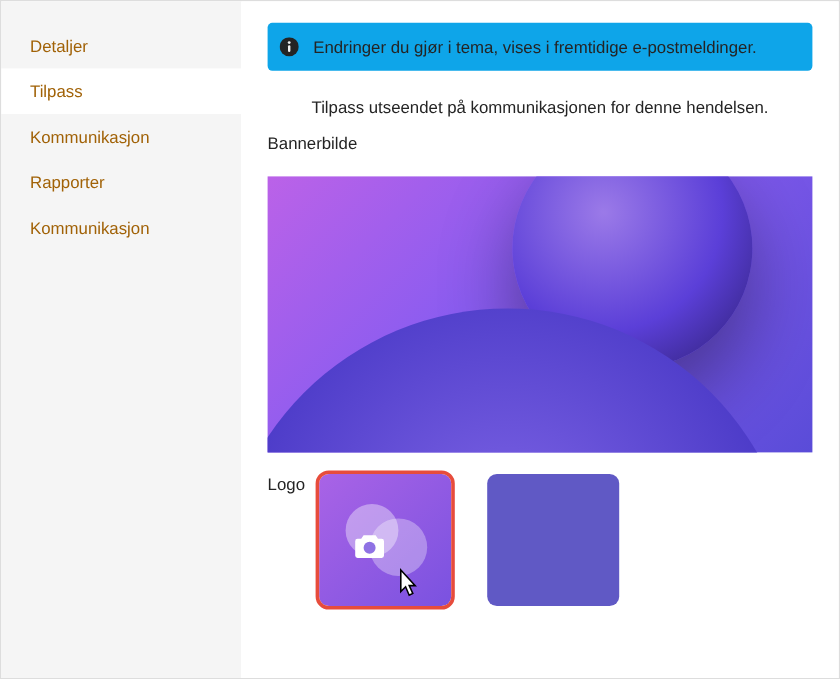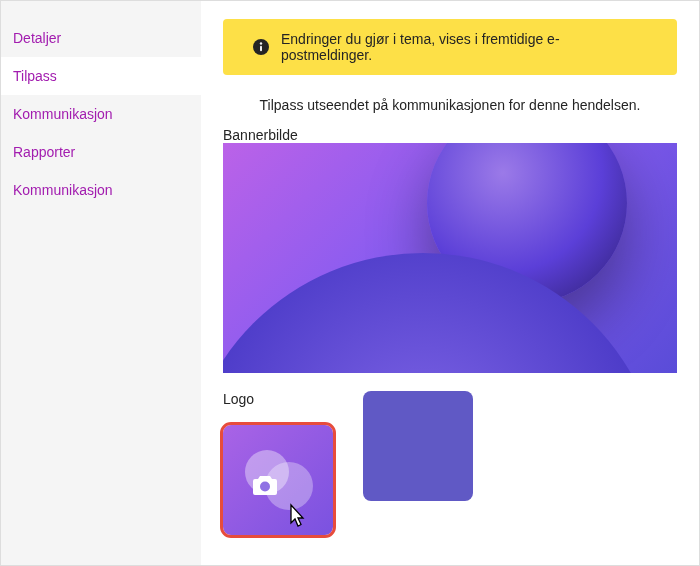--- a/index.html
+++ b/index.html
@@ -21,39 +21,39 @@
       display: flex;
       height: 100%;
     }
     .sidebar {
       width: 200px;
       background: #f5f5f5;
       padding-top: 18px;
       flex-shrink: 0;
     }
     .sidebar-item {
-      padding: 11px 12px;
+      padding: 11px 24px;
       cursor: pointer;
       font-size: 14px;
-      color: #a21caf;
+      color: #a16207;
     }
     .sidebar-item.active {
       background: #ffffff;
       font-weight: 400;
     }
     .main {
       flex: 1;
       padding: 18px 22px 20px 22px;
       background: #ffffff;
       overflow: hidden;
     }
     .info-bar {
-      background: #fde047;
+      background: #0ea5e9;
       border-radius: 4px;
-      padding: 12px 30px;
+      padding: 12px 10px;
       display: flex;
       align-items: center;
       gap: 12px;
       margin-bottom: 22px;
     }
     .info-icon {
       width: 16px;
       height: 16px;
       flex-shrink: 0;
     }
@@ -63,21 +63,21 @@
     }
     .subtitle {
       font-size: 14px;
       color: #242424;
       margin-bottom: 14px;
       text-align: center;
     }
     .section-label {
       font-size: 14px;
       color: #242424;
-      margin-bottom: 0;
+      margin-bottom: 20px;
     }
     .banner-image {
       width: 100%;
       height: 230px;
       background: linear-gradient(135deg, #bb62e8 0%, #8a5cf0 40%, #5a4cd8 100%);
       position: relative;
       overflow: hidden;
       margin-bottom: 18px;
     }
     .banner-sphere {
@@ -107,21 +107,21 @@
       background: radial-gradient(circle at 40% 60%, rgba(83,70,210,0.0) 0%, rgba(83,70,210,0.0) 60%, #4b3bc8 80%, #2d2080 100%);
       top: -310px;
       right: -140px;
     }
     .tiles-row {
       display: flex;
       gap: 30px;
     }
     .tile-group {
       display: flex;
-      flex-direction: column;
+      flex-direction: row;
       gap: 12px;
     }
     .tile-label {
       font-size: 14px;
       color: #242424;
       margin-bottom: 6px;
     }
     .tile {
       width: 110px;
       height: 110px;

